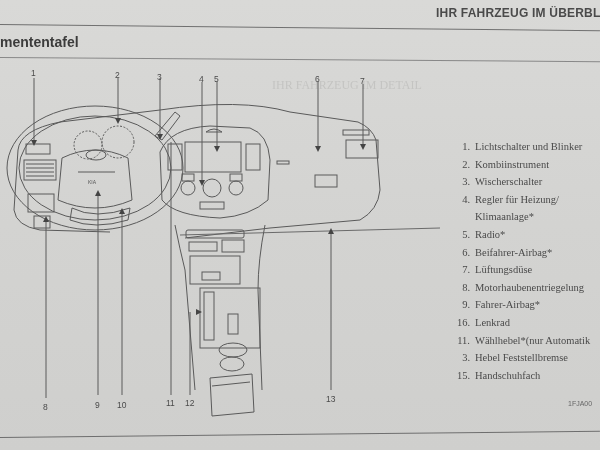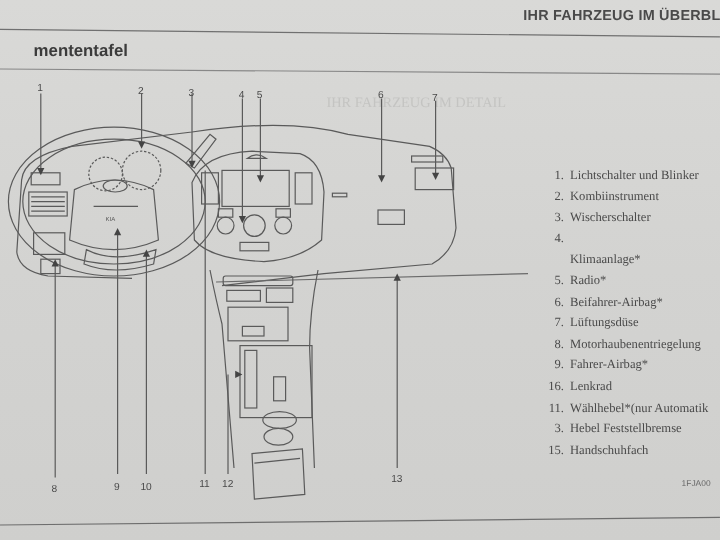--- a/index.html
+++ b/index.html
@@ -16,21 +16,21 @@
   .running-head {
     position: absolute; top: 6px; right: -4px;
     font-size: 12px; font-weight: bold; color: #4a4a4a; letter-spacing: 0.2px;
   }
   .head-rule {
     position: absolute; left: 0; top: 24px; width: 600px; height: 1px; background: #707070;
     transform: rotate(0.6deg); transform-origin: left;
   }
   .section-title {
     position: absolute; left: 0; top: 34px;
-    font-size: 14px; font-weight: bold; color: #3b3b3b; margin-left: 28px;
+    font-size: 14px; font-weight: bold; color: #3b3b3b;
   }
   .title-rule {
     position: absolute; left: 0; top: 57px; width: 600px; height: 1px; background: #888;
     transform: rotate(0.4deg); transform-origin: left;
   }
   .bottom-rule {
     position: absolute; left: 0; top: 437px; width: 600px; height: 1px; background: #6e6e6e;
     transform: rotate(-0.6deg); transform-origin: left;
   }
   .bleed {
@@ -173,20 +173,21 @@
     <div class="legend-item">
         <span class="legend-num">2.</span>
         <span>Kombiinstrument</span>
       </div>
     <div class="legend-item">
         <span class="legend-num">3.</span>
         <span>Wischerschalter</span>
       </div>
     <div class="legend-item">
         <span class="legend-num">4.</span>
+        <span>Regler für Heizung/</span>
       </div>
     <div class="legend-item legend-cont">Klimaanlage*</div>
     <div class="legend-item">
         <span class="legend-num">5.</span>
         <span>Radio*</span>
       </div>
     <div class="legend-item">
         <span class="legend-num">6.</span>
         <span>Beifahrer-Airbag*</span>
       </div>

